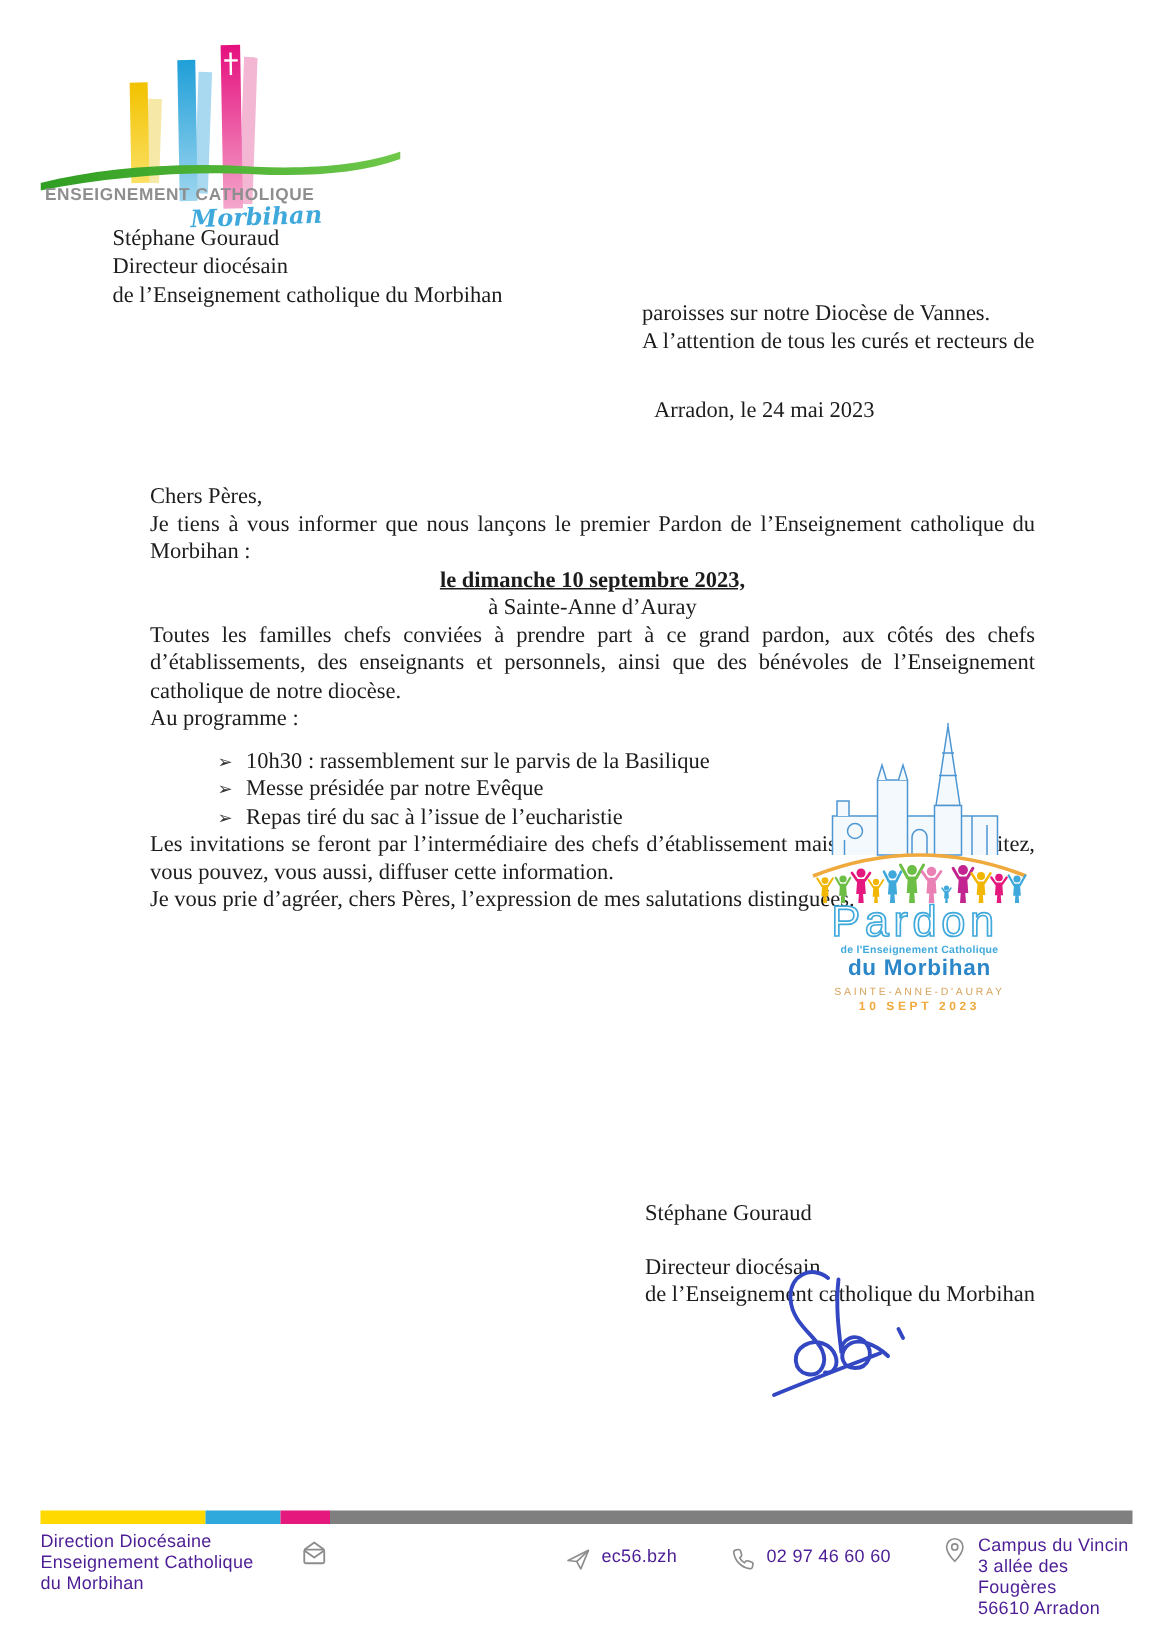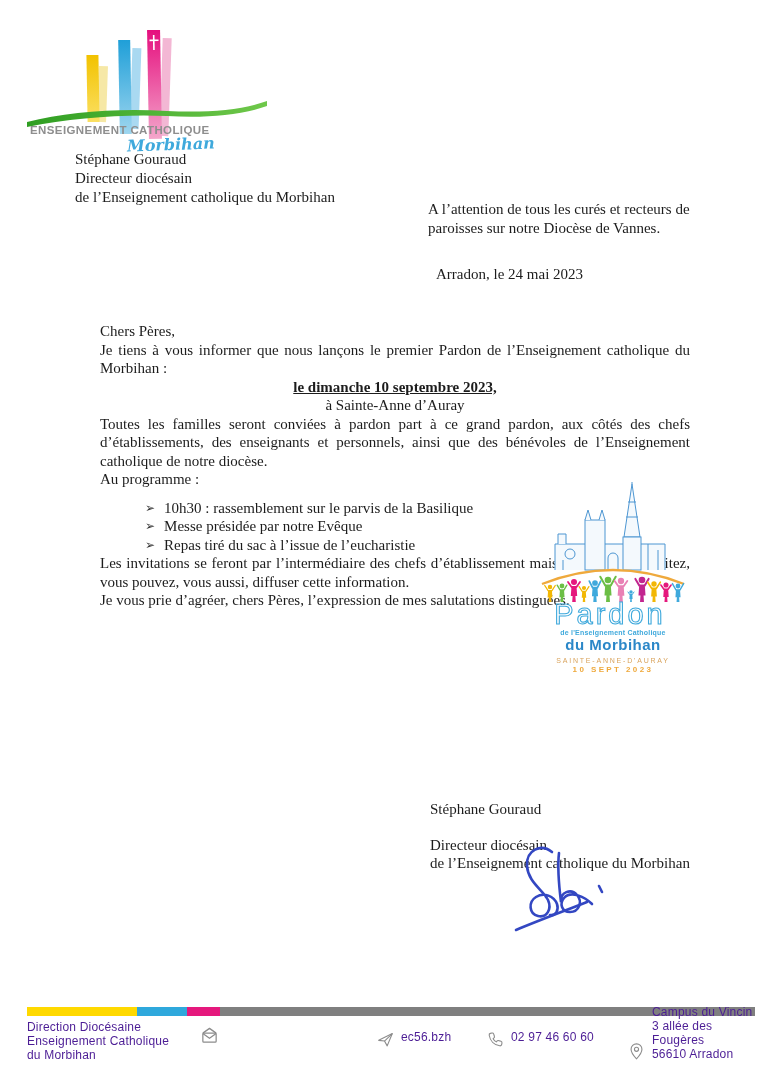--- a/index.html
+++ b/index.html
@@ -48,21 +48,21 @@
   .f-bar .seg-y{width:110px;background:#ffd900;}
   .f-bar .seg-b{width:50px;background:#2fa8dc;}
   .f-bar .seg-m{width:33px;background:#e5187d;}
   .f-bar .seg-g{flex:1;background:#7f7f7f;}
   .f-col{position:absolute;font-size:12px;line-height:14px;letter-spacing:.2px;}
   .f-org{left:27px;top:17px;}
   .f-item{display:flex;gap:7px;align-items:flex-start;}
   .f-po{left:200px;top:22px;}
   .f-web{left:377px;top:27px;}
   .f-phone{left:487px;top:27px;}
-  .f-campus{left:628px;top:2px;align-items:flex-end;}
+  .f-campus{left:628px;top:20px;}
   .f-icon{flex:0 0 auto;margin-top:1px;}
 </style>
 </head>
 <body>
 
 <div class="page">
 
   <div class="org-logo">
     <svg width="240" height="125" viewBox="0 0 240 125">
       <defs>
@@ -97,31 +97,31 @@
     <div class="org-region">Morbihan</div>
   </div>
 
   <div class="sender">
     <div>Stéphane Gouraud</div>
     <div>Directeur diocésain</div>
     <div>de l’Enseignement catholique du Morbihan</div>
   </div>
 
   <div class="recipient">
+    <div>paroisses sur notre Diocèse de Vannes.</div>
     <div>A l’attention de tous les curés et recteurs de</div>
-    <div>paroisses sur notre Diocèse de Vannes.</div>
   </div>
   <div class="dateline">Arradon, le 24 mai 2023</div>
 
   <div class="body-text">
     <p class="salutation">Chers Pères,</p>
     <p class="p1 just">Je tiens à vous informer que nous lançons le premier Pardon de l’Enseignement catholique du Morbihan :</p>
     <p class="center-line"><span class="event-date">le dimanche 10 septembre 2023,</span></p>
     <p class="center-line">à Sainte-Anne d’Auray</p>
-    <p class="p2 just">Toutes les familles seront conviées à pardon part à ce grand pardon, aux côtés des chefs d’établissements, des enseignants et personnels, ainsi que des bénévoles de l’Enseignement catholique de notre diocèse.</p>
+    <p class="p2 just">Toutes les familles chefs conviées à prendre part à ce grand pardon, aux côtés des chefs d’établissements, des enseignants et personnels, ainsi que des bénévoles de l’Enseignement catholique de notre diocèse.</p>
     <p class="program-label">Au programme :</p>
     <ul class="program-list">
       <li>
         <span class="blt">➢</span>
         <span>10h30 : rassemblement sur le parvis de la Basilique</span>
       </li>
       <li>
         <span class="blt">➢</span>
         <span>Messe présidée par notre Evêque</span>
       </li>

